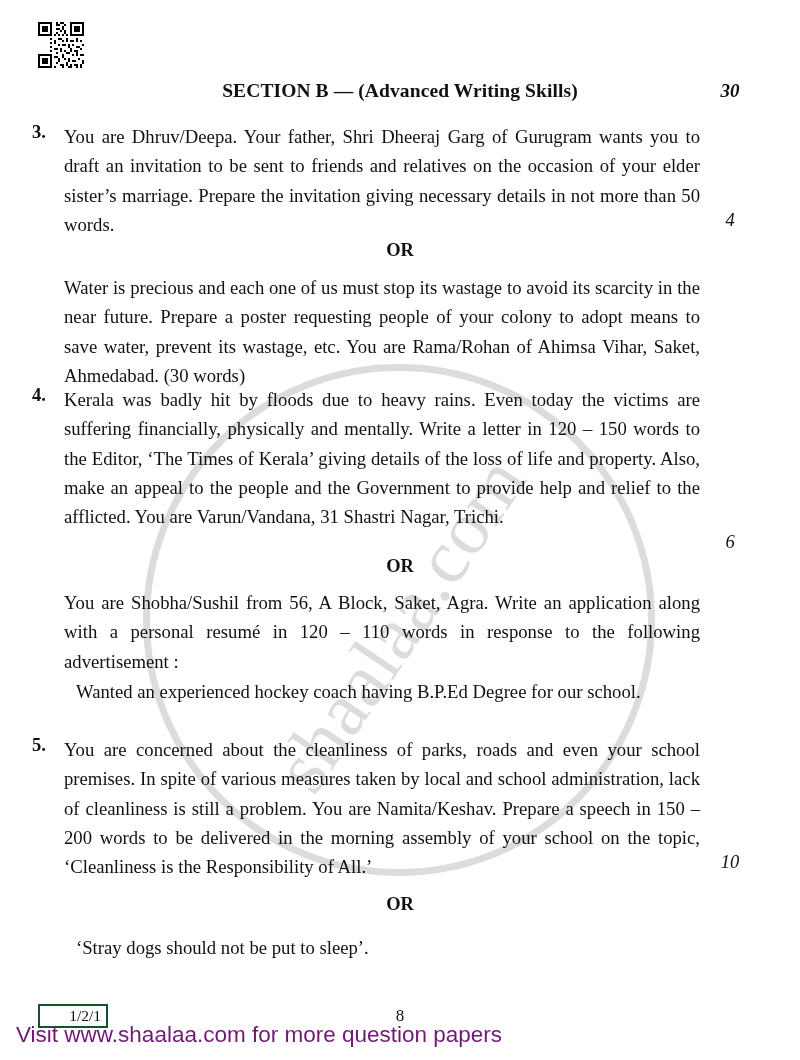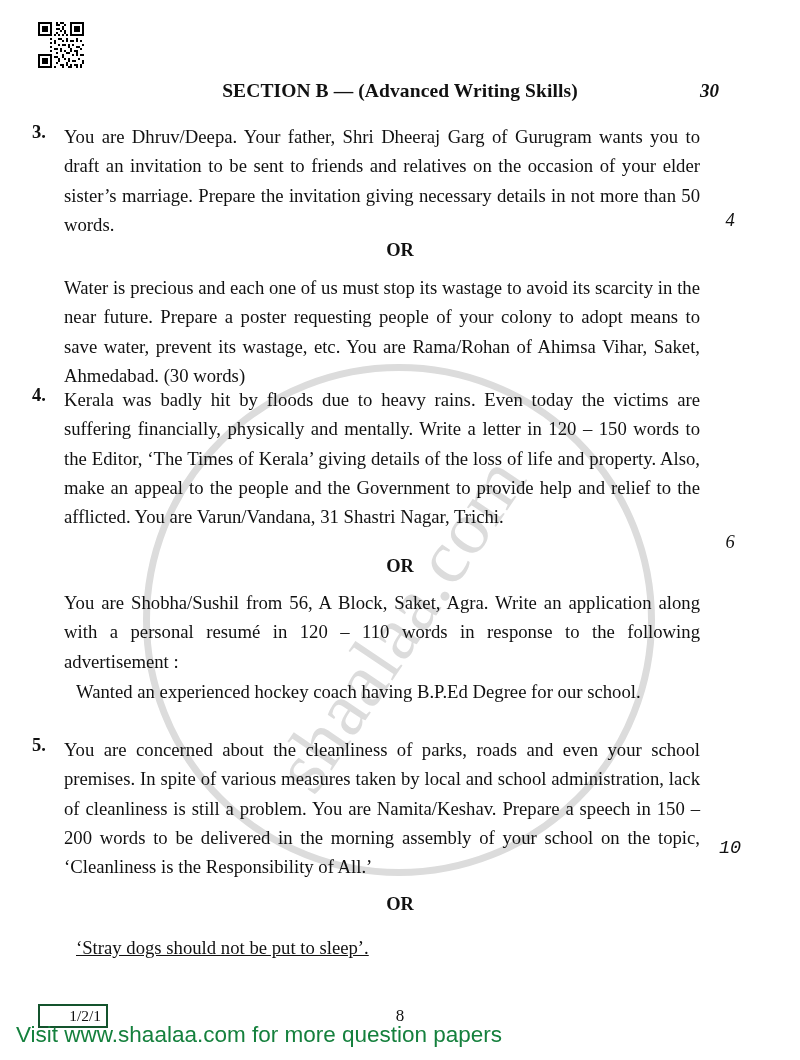--- a/index.html
+++ b/index.html
@@ -84,21 +84,21 @@
     text-align: center;
     font-weight: bold;
     font-size: 19.5px;
     letter-spacing: 0.1px;
     white-space: nowrap;
   }
   #section-marks {
     position: absolute;
     left: 700px;
     width: 60px;
-    text-align: left;
+    text-align: center;
     font-style: italic;
     font-weight: bold;
     font-size: 19px;
   }
 
   
   .qblock {
     position: absolute;
     left: 0;
     width: 800px;
@@ -173,21 +173,21 @@
     text-align: center;
     font-size: 17px;
     z-index: 3;
   }
   #promo-banner {
     position: absolute;
     left: 16px;
     top: 1022px;
     font-family: "Liberation Sans", sans-serif;
     font-size: 22.5px;
-    color: #15803d;
+    color: #701a75;
     white-space: nowrap;
     z-index: 4;
   }
 </style>
 </head>
 <body>
 
 <div id="page">
 
   <div id="watermark">
@@ -310,26 +310,26 @@
     </div>
     <div class="qblock" style="top:665px;">
       <div class="qbody last-left">
         <p class="noj">Wanted an experienced hockey coach having B.P.Ed Degree for our school.</p>
       </div>
     </div>
 
     <div class="qblock" style="top:735px;">
       <div class="qnum">5.</div>
       <div class="qbody">You are concerned about the cleanliness of parks, roads and even your school premises. In spite of various measures taken by local and school administration, lack of cleanliness is still a problem. You are Namita/Keshav. Prepare a speech in 150 – 200 words to be delivered in the morning assembly of your school on the topic, ‘Cleanliness is the Responsibility of All.’</div>
-      <div class="marks" style="top:103px;font-family:Liberation Mono, monospace;">10</div>
+      <div class="marks" style="top:117px;">10</div>
     </div>
     <div class="or-sep" style="position:absolute; top:894px;">OR</div>
     <div class="qblock" style="top:929px;">
       <div class="qbody last-left">
-        <p class="noj" style="margin-top:4px;text-decoration:underline;">‘Stray dogs should not be put to sleep’.</p>
+        <p class="noj" style="margin-top:4px;">‘Stray dogs should not be put to sleep’.</p>
       </div>
     </div>
 
     <div id="code-box">1/2/1</div>
     <div id="page-number">8</div>
     <div id="promo-banner">Visit www.shaalaa.com for more question papers</div>
 
   </div>
 </div>
 

